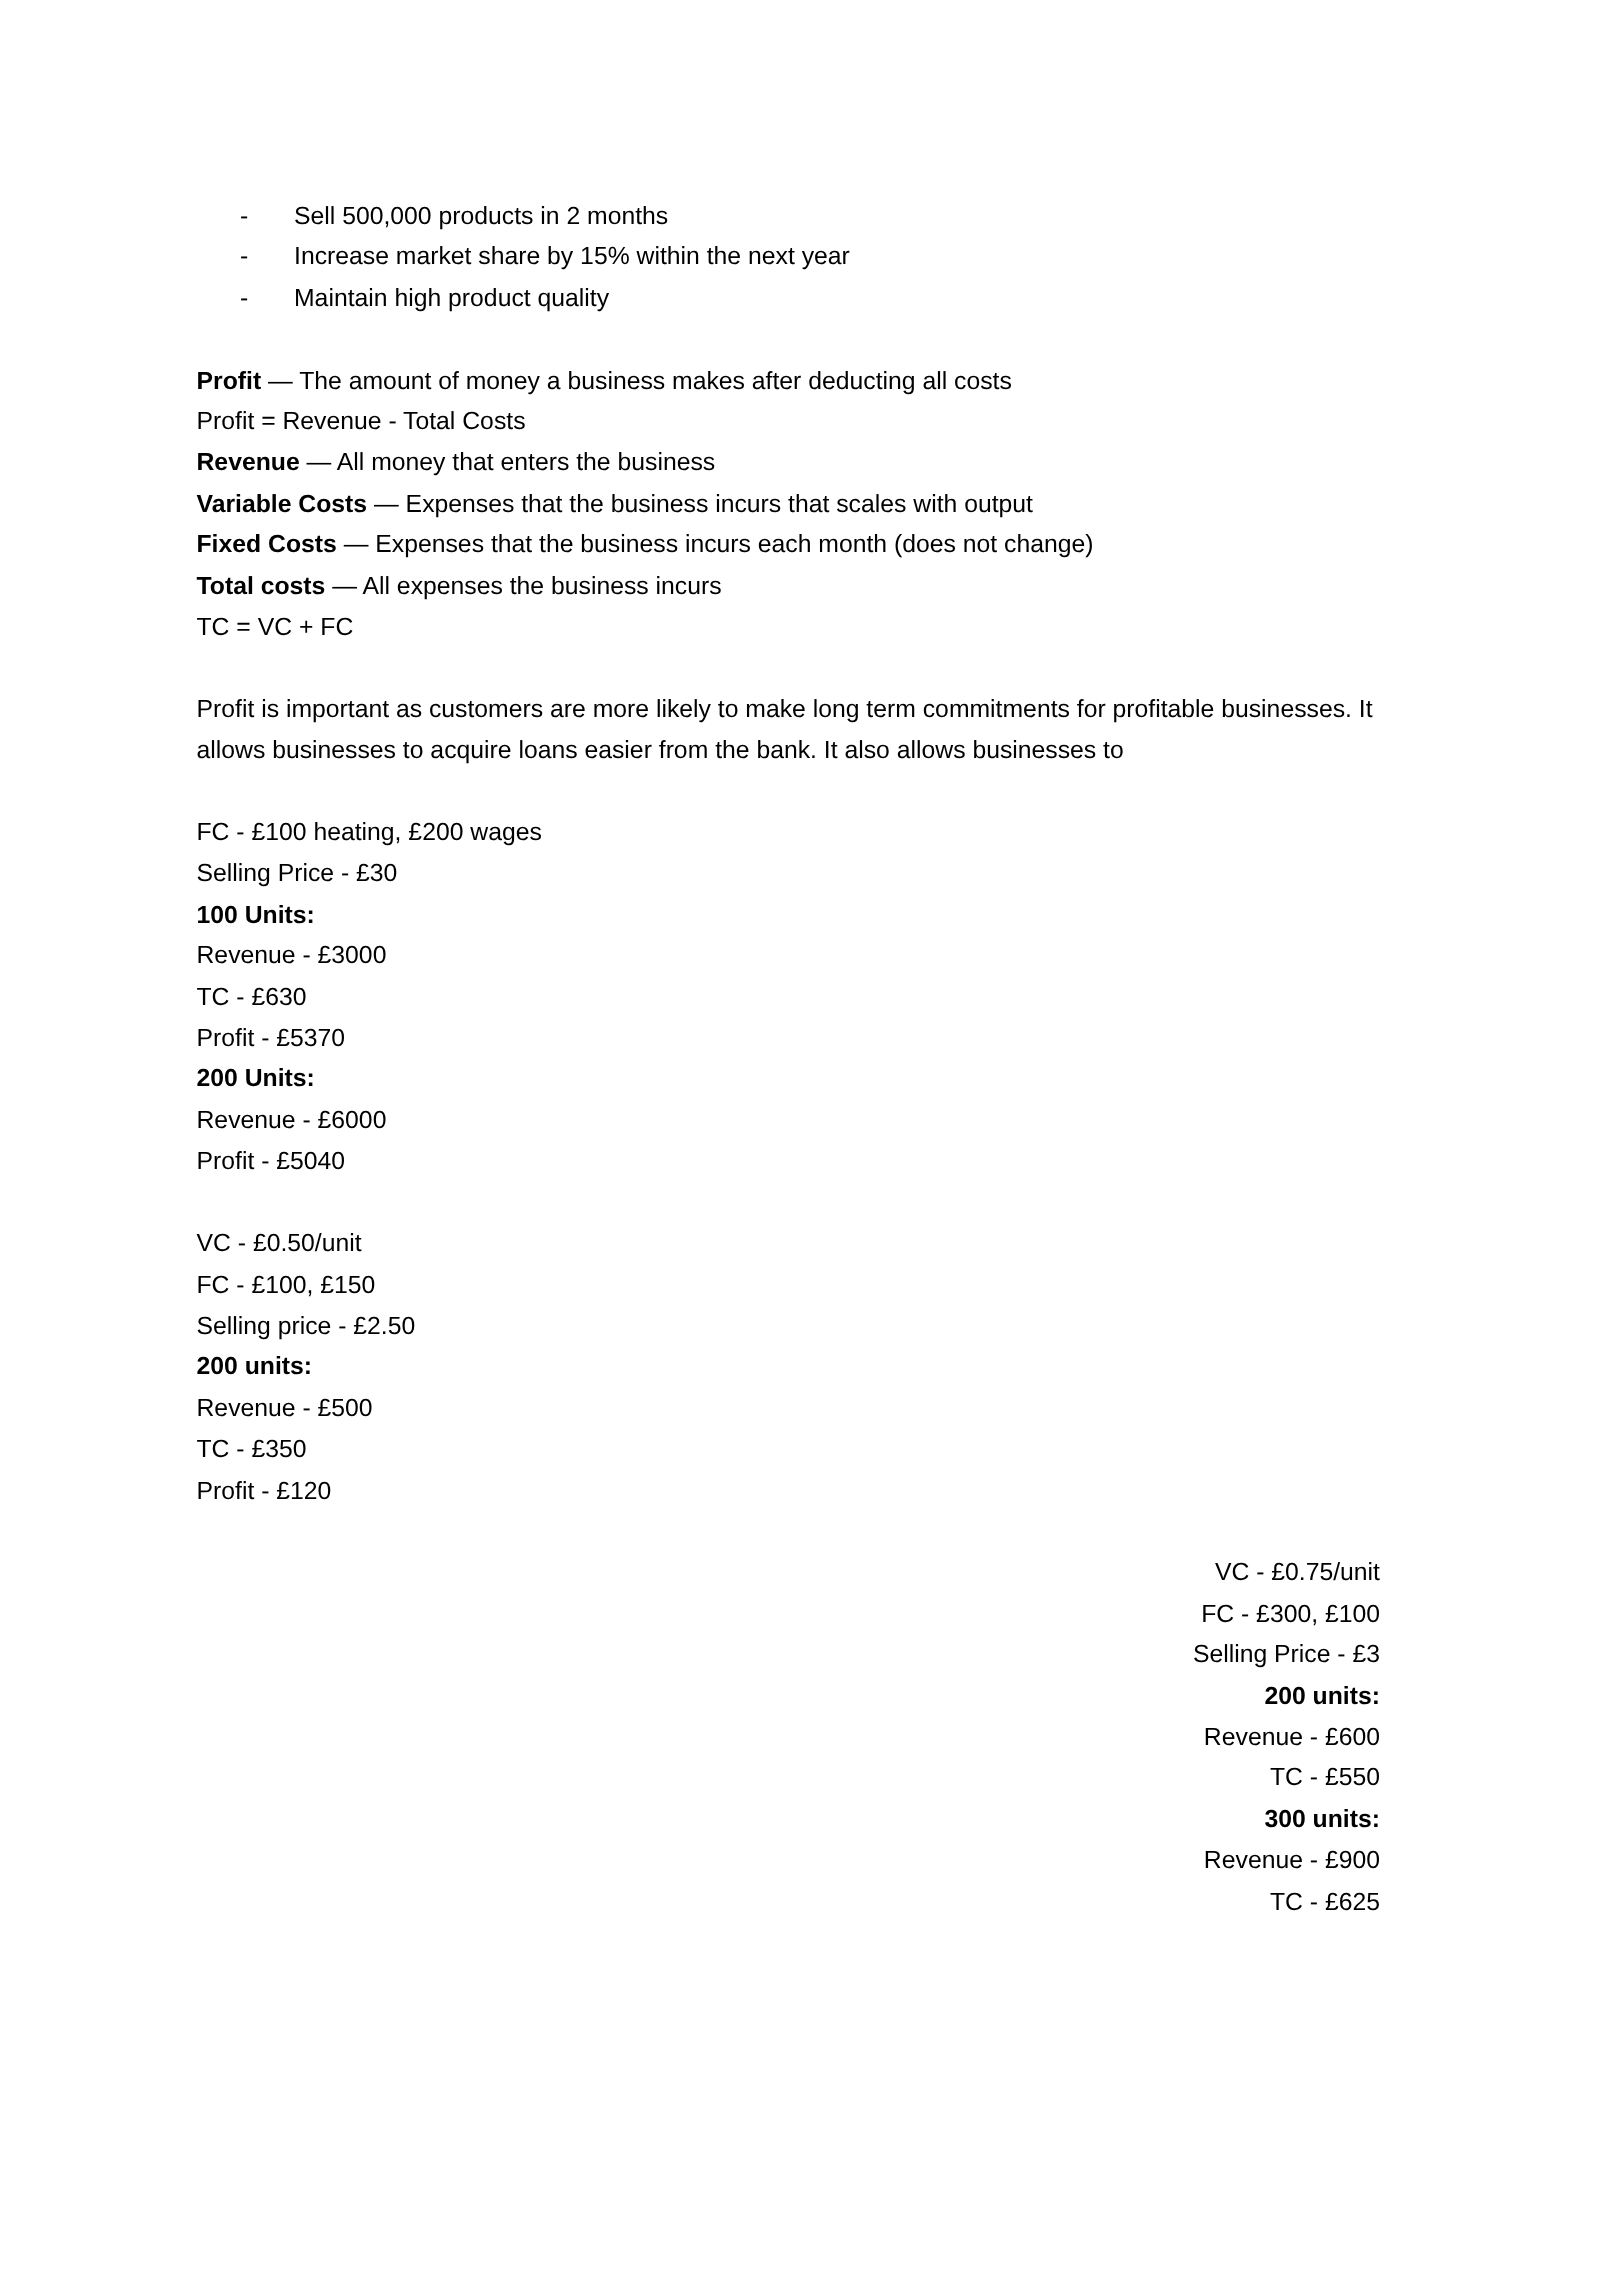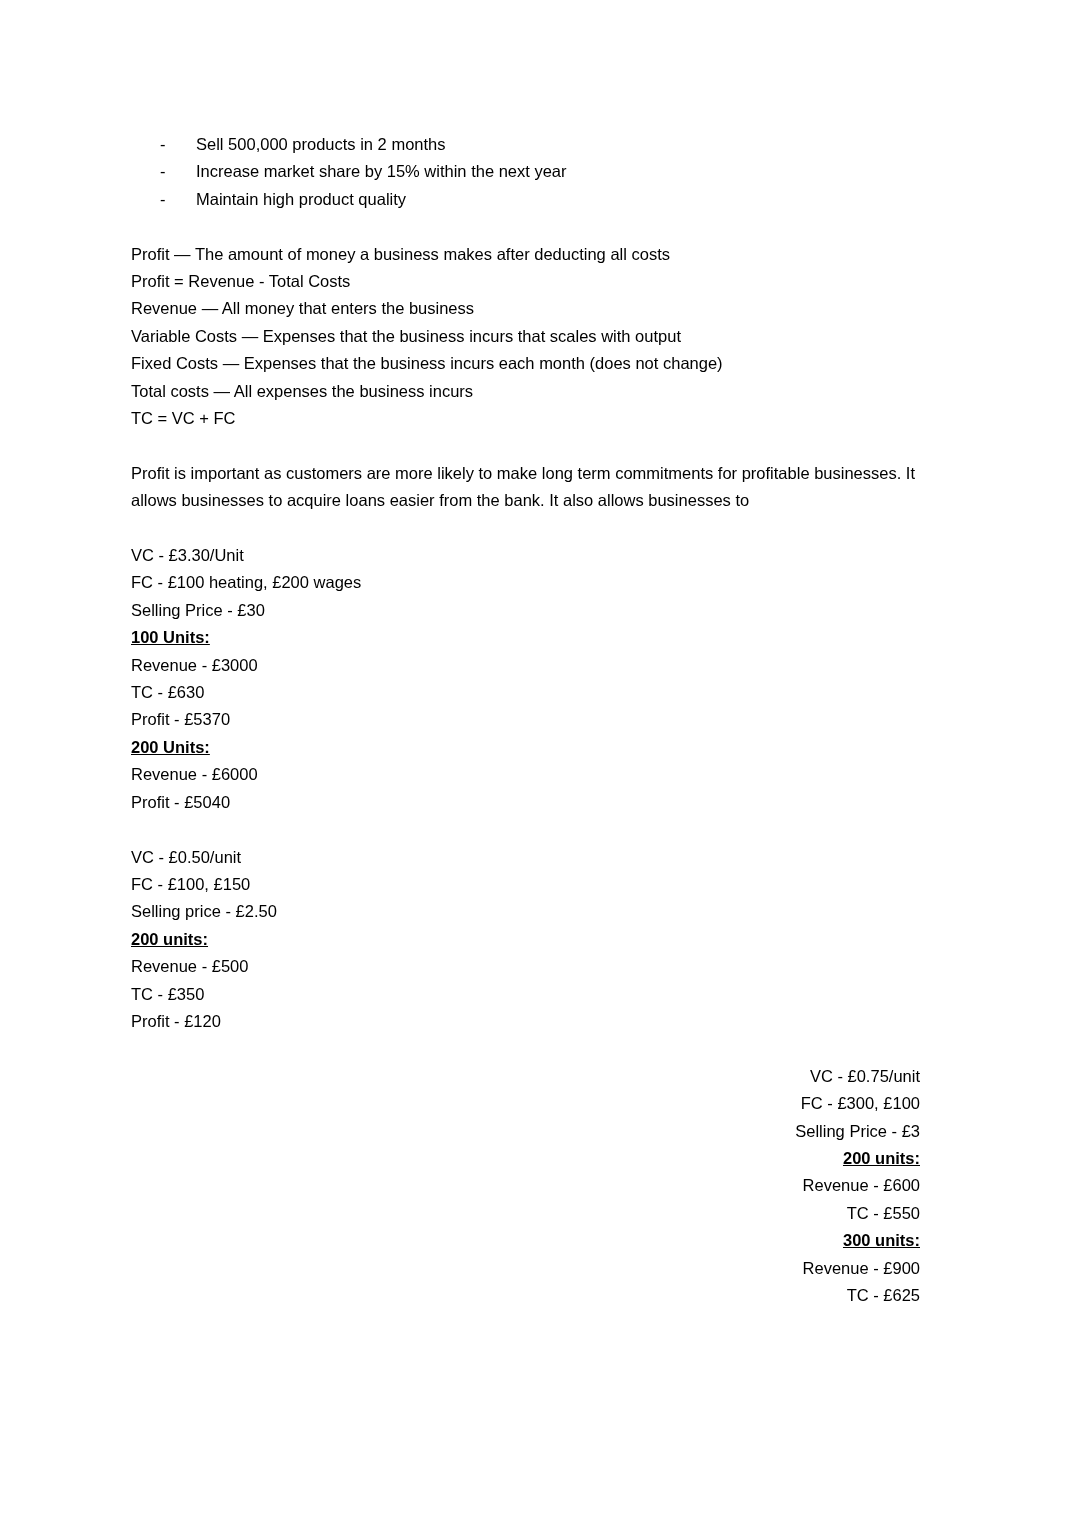--- a/index.html
+++ b/index.html
@@ -18,22 +18,22 @@
   }
   .block { margin-bottom: 27.4px; }
   .block:last-child { margin-bottom: 0; text-align: right; }
   .line { min-height: 27.4px; }
   .bullet { display: flex; }
   .bullet .dash {
     flex: none;
     margin-left: 29px;
     width: 36px;
   }
-  .bold { font-weight: bold; text-decoration: underline; }
-  b { font-weight: normal; }
+  .bold { font-weight: bold; }
+  b { font-weight: bold; }
 </style>
 </head>
 <body>
 
 <div class="page">
 
   <div class="block">
     <div class="line bullet">
         <span class="dash">-</span>
         <span>Sell 500,000 products in 2 months</span>
@@ -54,21 +54,20 @@
     <div class="line"><b>Revenue</b> <span>— All money that enters the business</span></div>
     <div class="line"><b>Variable Costs</b> <span>— Expenses that the business incurs that scales with output</span></div>
     <div class="line"><b>Fixed Costs</b> <span>— Expenses that the business incurs each month (does not change)</span></div>
     <div class="line"><b>Total costs</b> <span>— All expenses the business incurs</span></div>
     <div class="line">TC = VC + FC</div>
   </div>
 
   <div class="block">Profit is important as customers are more likely to make long term commitments for profitable businesses. It allows businesses to acquire loans easier from the bank. It also allows businesses to</div>
 
   <div class="block">
-    <div class="line">VC - £3.30/Unit</div>
     <div class="line">FC - £100 heating, £200 wages</div>
     <div class="line">Selling Price - £30</div>
     <div class="line bold">100 Units:</div>
     <div class="line">Revenue - £3000</div>
     <div class="line">TC - £630</div>
     <div class="line">Profit - £5370</div>
     <div class="line bold">200 Units:</div>
     <div class="line">Revenue - £6000</div>
     <div class="line">Profit - £5040</div>
   </div>

